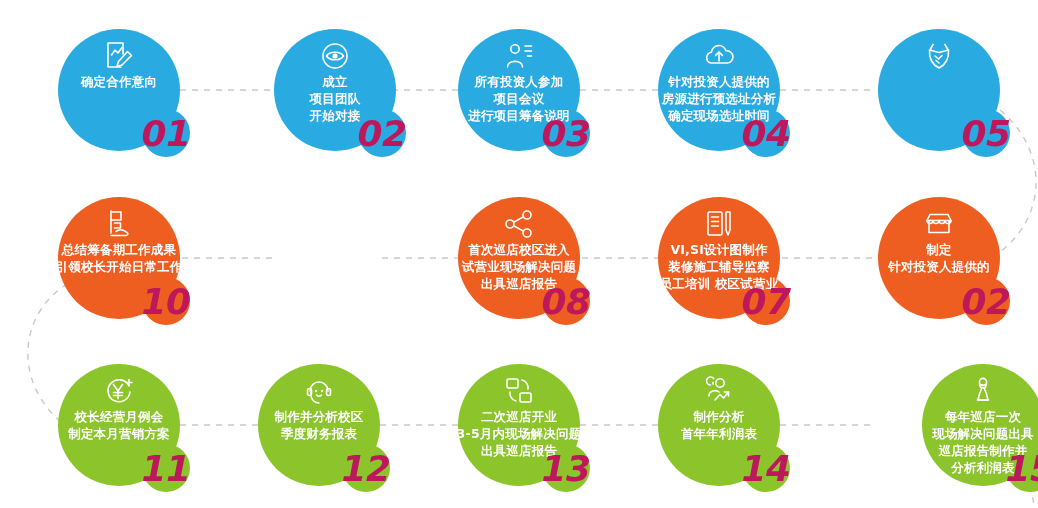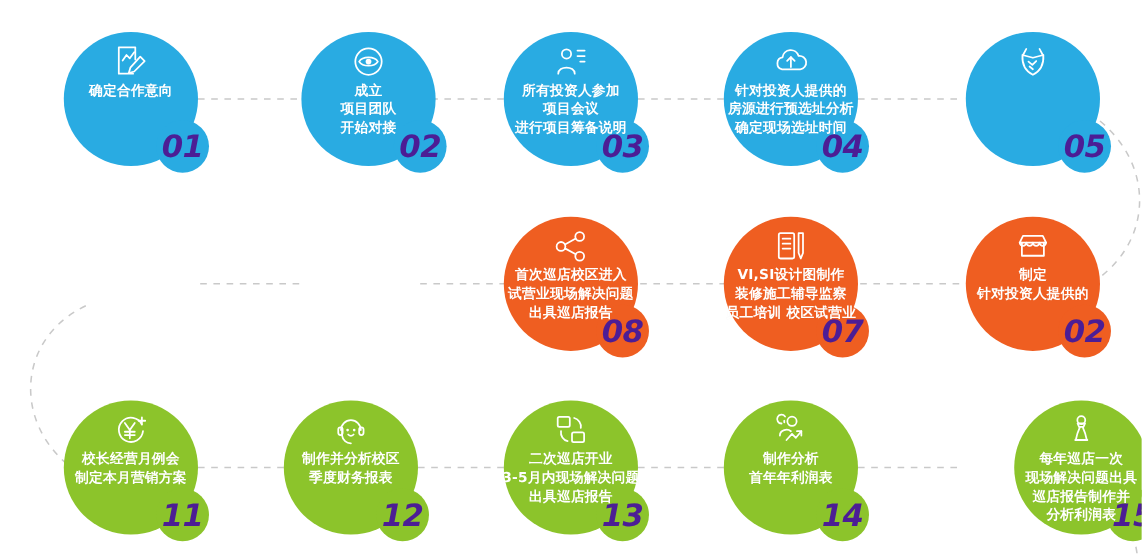--- a/index.html
+++ b/index.html
@@ -85,22 +85,22 @@
   }
   .num {
     position: absolute;
     left: 86px;
     top: 86px;
     width: 44px;
     height: 36px;
     display: flex;
     align-items: center;
     justify-content: center;
-    color: #4c1d95;
-    font-size: 28px;
+    color: #be185d;
+    font-size: 36px;
     font-weight: bold;
     font-style: italic;
     font-family: "DejaVu Sans", "Liberation Sans", sans-serif;
     letter-spacing: -0.5px;
   }
   .blue  .bubble, .blue  .tail { background: #29ABE2; }
   .orange .bubble, .orange .tail { background: #EF5E21; }
   .green .bubble, .green .tail { background: #8CC42B; }
 </style>
 </head>
@@ -290,20 +290,39 @@
           </svg>
       </span>
       <div class="label">首次巡店校区进入
 试营业现场解决问题
 出具巡店报告</div>
     </div>
     <div class="num">08</div>
   </div>
 
 
+  <div class="node orange" style="left:58px; top:197px;">
+    <div class="bubble"></div>
+    <div class="tail"></div>
+    <div class="node-inner">
+      <span class="icon">
+        <svg viewBox="0 0 34 34">
+            <g fill="none" stroke="#fff" stroke-width="1.6" stroke-linecap="round" stroke-linejoin="round">
+          <line x1="9" y1="4" x2="9" y2="26"></line>
+          <path d="M9 5 h10 v8 h-10"></path>
+          <path d="M12.5 16 h6 v5 h-6"></path>
+          <path d="M14 24.5 c4 -3 8 -1.5 11 1 c1.5 1 1 3 -1 3 h-15"></path>
+        </g>
+          </svg>
+      </span>
+      <div class="label">总结筹备期工作成果
+引领校长开始日常工作</div>
+    </div>
+    <div class="num">10</div>
+  </div>
 
   <div class="node green" style="left:58px; top:364px;">
     <div class="bubble"></div>
     <div class="tail"></div>
     <div class="node-inner">
       <span class="icon">
         <svg viewBox="0 0 34 34">
             <g fill="none" stroke="#fff" stroke-width="1.6" stroke-linecap="round" stroke-linejoin="round">
           <path d="M27 12 A11 11 0 1 0 28 18"></path>
           <polyline points="11.5,10.5 16,17 20.5,10.5"></polyline>

